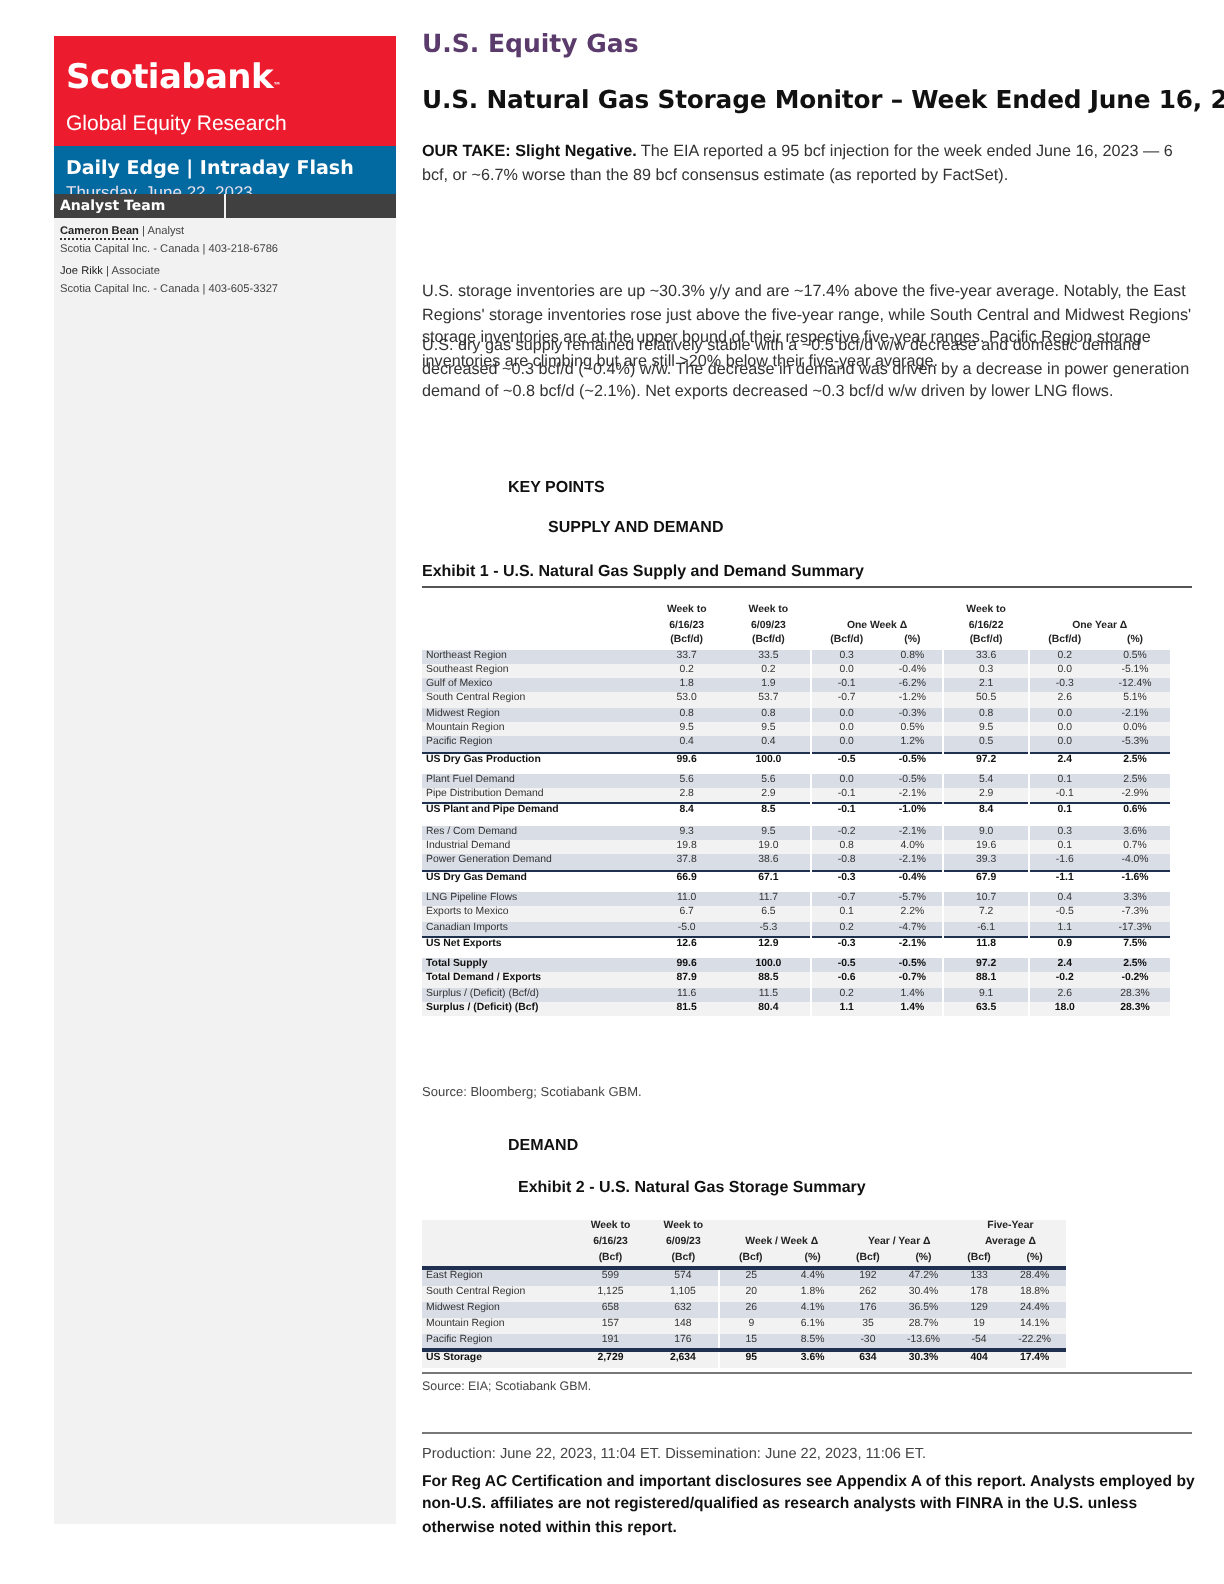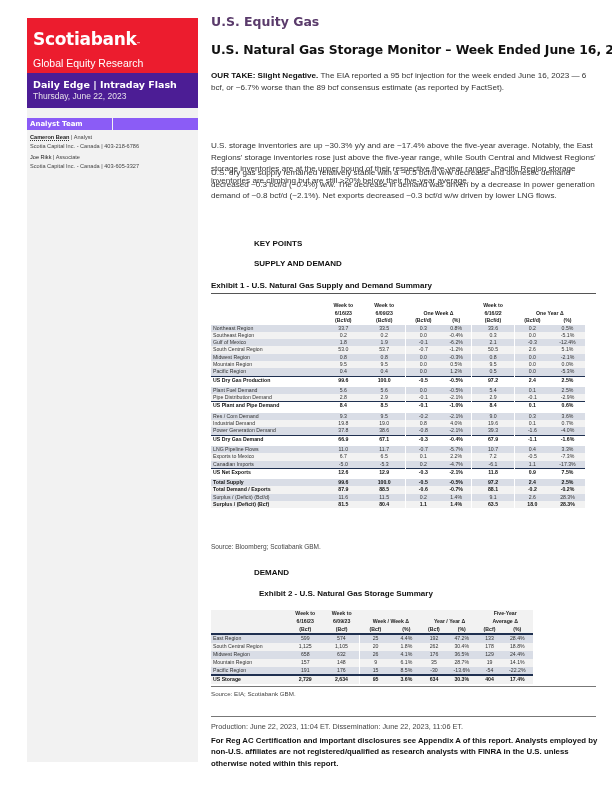--- a/index.html
+++ b/index.html
@@ -5,43 +5,43 @@
   * { box-sizing: border-box; margin: 0; padding: 0; }
   html, body { width: 612px; height: 792px; background: #ffffff; overflow: hidden; }
   body { position: relative; font-family: "Liberation Sans", sans-serif; color: #222; }
 
   
   .sidebar { position: absolute; left: 27px; top: 18px; width: 171px; height: 744px; background: #f2f2f2; }
   .brand { background: #ec1c2e; height: 55px; padding: 12px 6px 0 6px; color: #fff; }
   .brand-name { font-family: "DejaVu Sans", sans-serif; font-weight: bold; font-size: 17px; letter-spacing: -0.3px; line-height: 18px; }
   .brand-name .tm { font-size: 4px; vertical-align: baseline; }
   .brand-sub { font-size: 10.5px; line-height: 14px; margin-top: 3px; color: #fff; }
-  .edition { background: #4c1d95; height: 35px; padding: 6px 6px 0 6px; color: #fff; }
+  .edition { background: #0369a1; height: 24px; padding: 6px 6px 0 6px; color: #fff; }
   .edition-title { font-family: "DejaVu Sans", sans-serif; font-weight: bold; font-size: 9.5px; line-height: 12px; }
   .edition-date { font-size: 8.5px; line-height: 11px; color: #e6e0ea; }
-  .team-head { margin-top: 10px; background: #8b5cf6; height: 12px; position: relative; color: #fff; font-family: "DejaVu Sans", sans-serif; font-weight: bold; font-size: 7px; line-height: 12px; padding-left: 3px; }
+  .team-head { margin-top: 0; background: #404040; height: 12px; position: relative; color: #fff; font-family: "DejaVu Sans", sans-serif; font-weight: bold; font-size: 7px; line-height: 12px; padding-left: 3px; }
   .team-head .split { position: absolute; left: 85px; top: 0; width: 1px; height: 12px; background: #f2f2f2; }
   .analyst { padding: 3px 3px 0 3px; font-size: 5.6px; line-height: 9px; color: #444; }
   .analyst .nm { color: #222; }
   .analyst .nm.dotted { border-bottom: 1px dotted #333; font-weight: bold; }
   .analyst .line2 { display: block; }
   .analyst + .analyst { padding-top: 2px; }
 
   
   .main { position: absolute; left: 211px; top: 0; width: 385px; }
   .sector { position: absolute; top: 14px; left: 0; font-family: "DejaVu Sans", sans-serif; font-weight: bold; font-size: 12.5px; color: #5a3b6b; }
   .title { position: absolute; top: 42px; left: 0; font-family: "DejaVu Sans", sans-serif; font-weight: bold; font-size: 12.4px; color: #111; white-space: nowrap; letter-spacing: -0.1px; }
   .para { position: absolute; left: 0; width: 385px; font-size: 8.1px; line-height: 11.7px; color: #333; }
   .para b { color: #111; }
   .p1 { top: 70px; }
   .p2 { top: 107px; margin-top: 33px; }
   .p3 { top: 167px; }
   .heading { position: absolute; left: 0; font-weight: bold; font-size: 8px; color: #111; padding-left: 43px; }
   .kp { top: 239px; }
-  .sd { top: 259px; }
+  .sd { top: 259px; margin-left: 20px; }
   .ex1 { position: absolute; top: 281px; left: 0; width: 385px; font-weight: bold; font-size: 8px; color: #111; padding-bottom: 3px; border-bottom: 1px solid #555; }
 
   table { border-collapse: collapse; font-size: 5.2px; color: #333; }
   .t1 { position: absolute; top: 302px; left: 0; width: 374px; }
   .t1 td, .t1 th { height: 7.3px; line-height: 7.3px; padding: 0 2px; white-space: nowrap; }
   .t1 th { font-weight: bold; color: #222; text-align: center; height: 7.5px; line-height: 7.5px; }
   .t1 td.n { text-align: center; }
   .t1 tr.hdr th { background: #fff; }
   .t1 tr.sh td { background: #d9dde6; }
   .t1 tr.wh td { background: #f2f2f2; }

